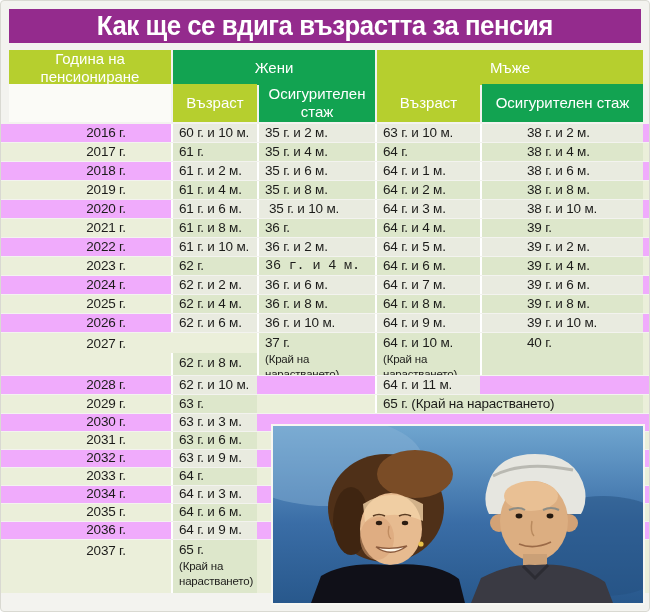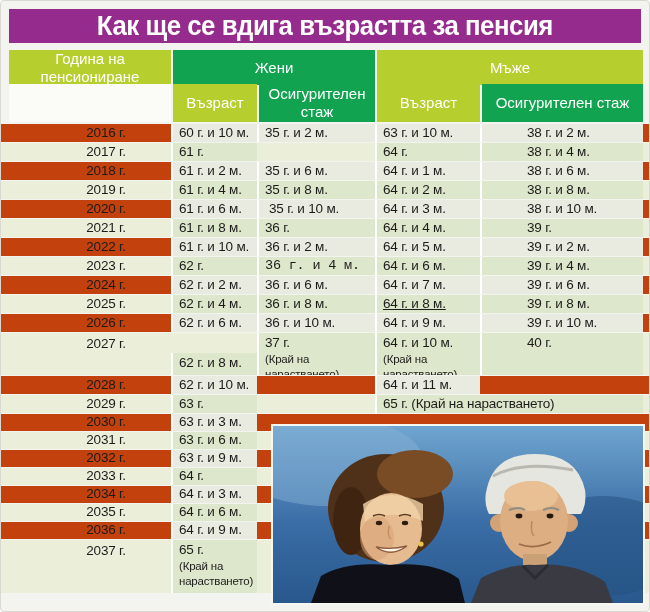--- a/index.html
+++ b/index.html
@@ -19,21 +19,21 @@
   .h1{height:29px;margin-bottom:5px;}
   .h2{height:38px;margin-bottom:2px;}
   .hcell{display:flex;align-items:center;justify-content:center;text-align:center;
     color:#ffffff;font-size:15px;line-height:1.18;padding:0 6px;}
   .bg-g{background:#12a351;}
   .bg-yg{background:#b6cf2e;}
   .hempty{background:#fbfbf7;}
   
   .row{display:grid;grid-template-columns:170px 86px 118px 105px 163px 1fr;
     height:18px;margin-bottom:1px;}
-  .row.light{background:#c2410c;}
+  .row.light{background:#f0abfc;}
   .row.dark{background:#ebefda;}
   .row.h19{height:18px;}
   .row.h17{height:17px;}
   .row.h42{height:42px;}
   .row.h53{height:53px;}
   .cell{box-sizing:border-box;display:flex;flex-direction:column;justify-content:center;
     font-size:13.5px;letter-spacing:-0.2px;color:#1c1c1a;overflow:hidden;}
   .c-year{flex-direction:row;align-items:center;justify-content:center;padding-left:40px;}
   .c-val{border-left:2px solid #ffffff;padding-left:6px;align-items:flex-start;}
   .row.light .c-val{background:#e9ebe0;}
@@ -89,20 +89,23 @@
           <span class="val">38 г. и 2 м.</span>
         </div>
       </div>
       <div class="row dark h19">
         <div class="cell c-year" style="grid-column: 1;">
           <span class="val">2017 г.</span>
         </div>
         <div class="cell c-val" style="grid-column: 2;">
           <span class="val">61 г.</span>
         </div>
+        <div class="cell c-val" style="grid-column: 3;">
+          <span class="val">35 г. и 4 м.</span>
+        </div>
         <div class="cell c-val" style="grid-column: 4;">
           <span class="val">64 г.</span>
         </div>
         <div class="cell c-val c-msvc" style="grid-column: 5;">
           <span class="val">38 г. и 4 м.</span>
         </div>
       </div>
       <div class="row light h19">
         <div class="cell c-year" style="grid-column: 1;">
           <span class="val">2018 г.</span>
@@ -225,21 +228,21 @@
       <div class="row dark h19">
         <div class="cell c-year" style="grid-column: 1;">
           <span class="val">2025 г.</span>
         </div>
         <div class="cell c-val" style="grid-column: 2;">
           <span class="val">62 г. и 4 м.</span>
         </div>
         <div class="cell c-val" style="grid-column: 3;">
           <span class="val">36 г. и 8 м.</span>
         </div>
-        <div class="cell c-val" style="grid-column: 4; text-decoration: underline;">
+        <div class="cell c-val" style="grid-column: 4;">
           <span class="val">64 г. и 8 м.</span>
         </div>
         <div class="cell c-val c-msvc" style="grid-column: 5;">
           <span class="val">39 г. и 8 м.</span>
         </div>
       </div>
       <div class="row light h19">
         <div class="cell c-year" style="grid-column: 1;">
           <span class="val">2026 г.</span>
         </div>

